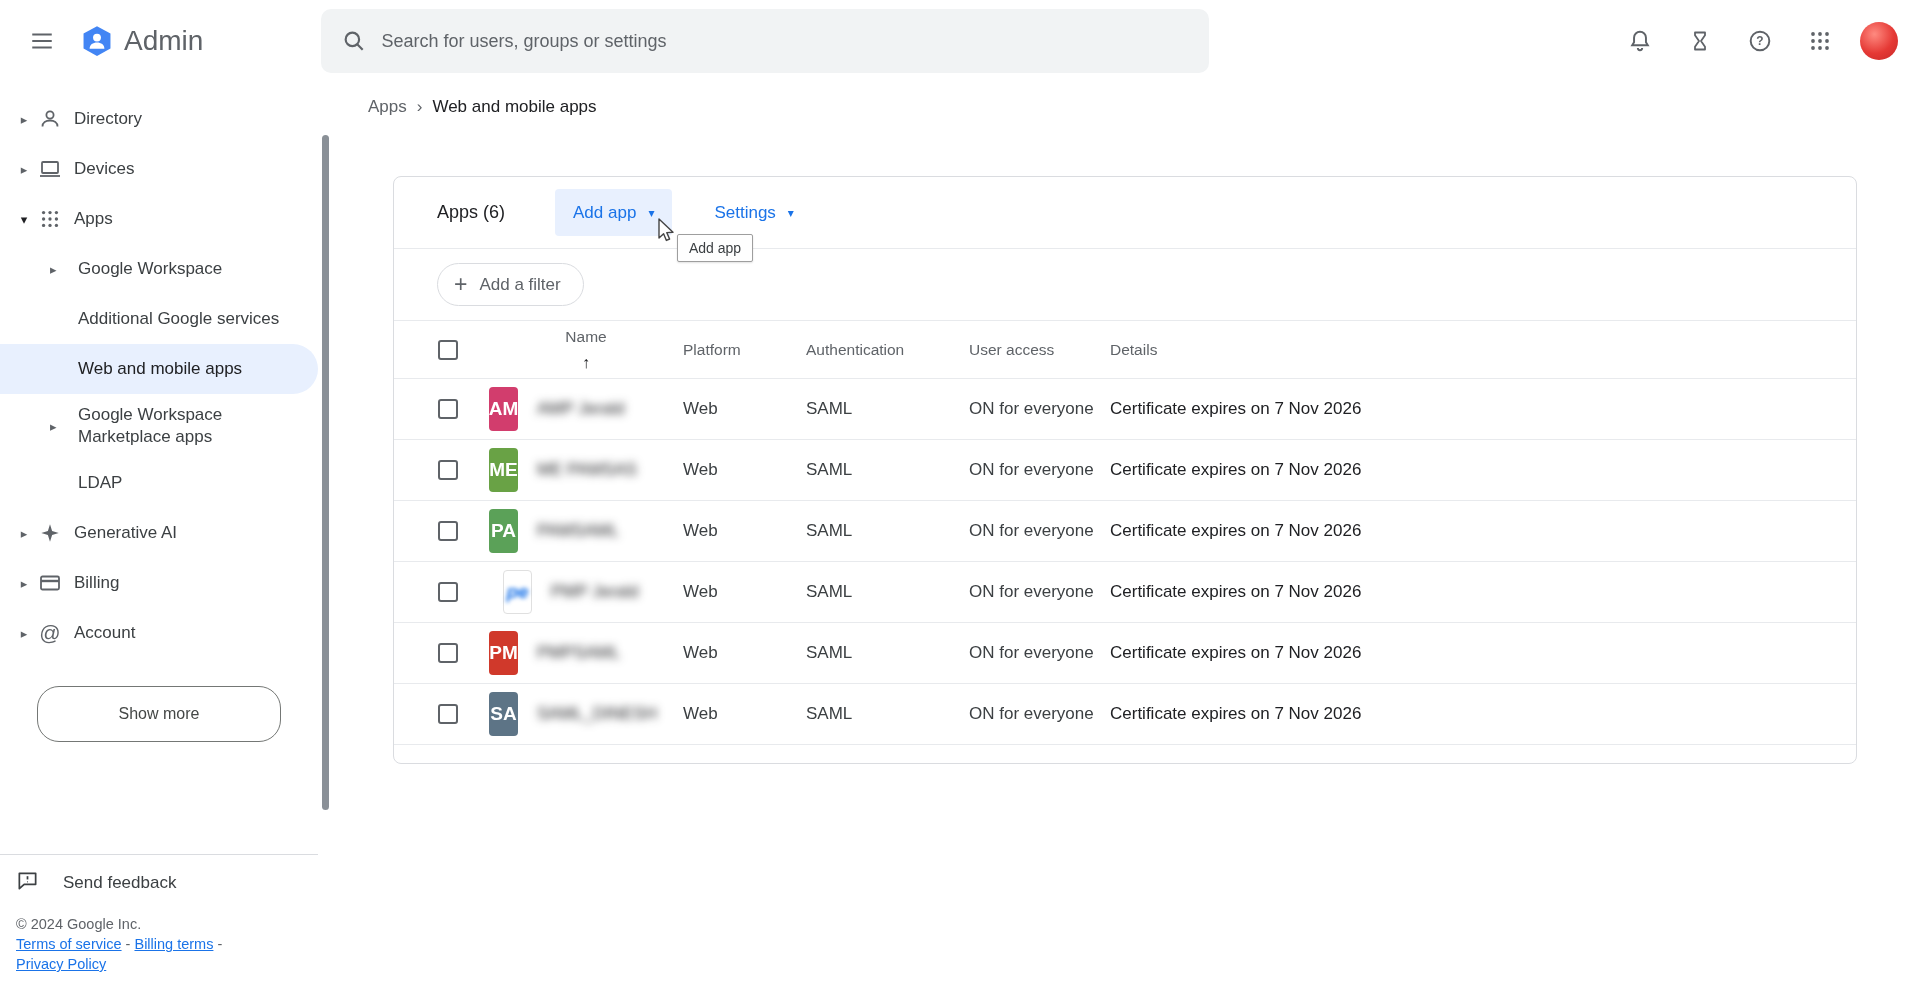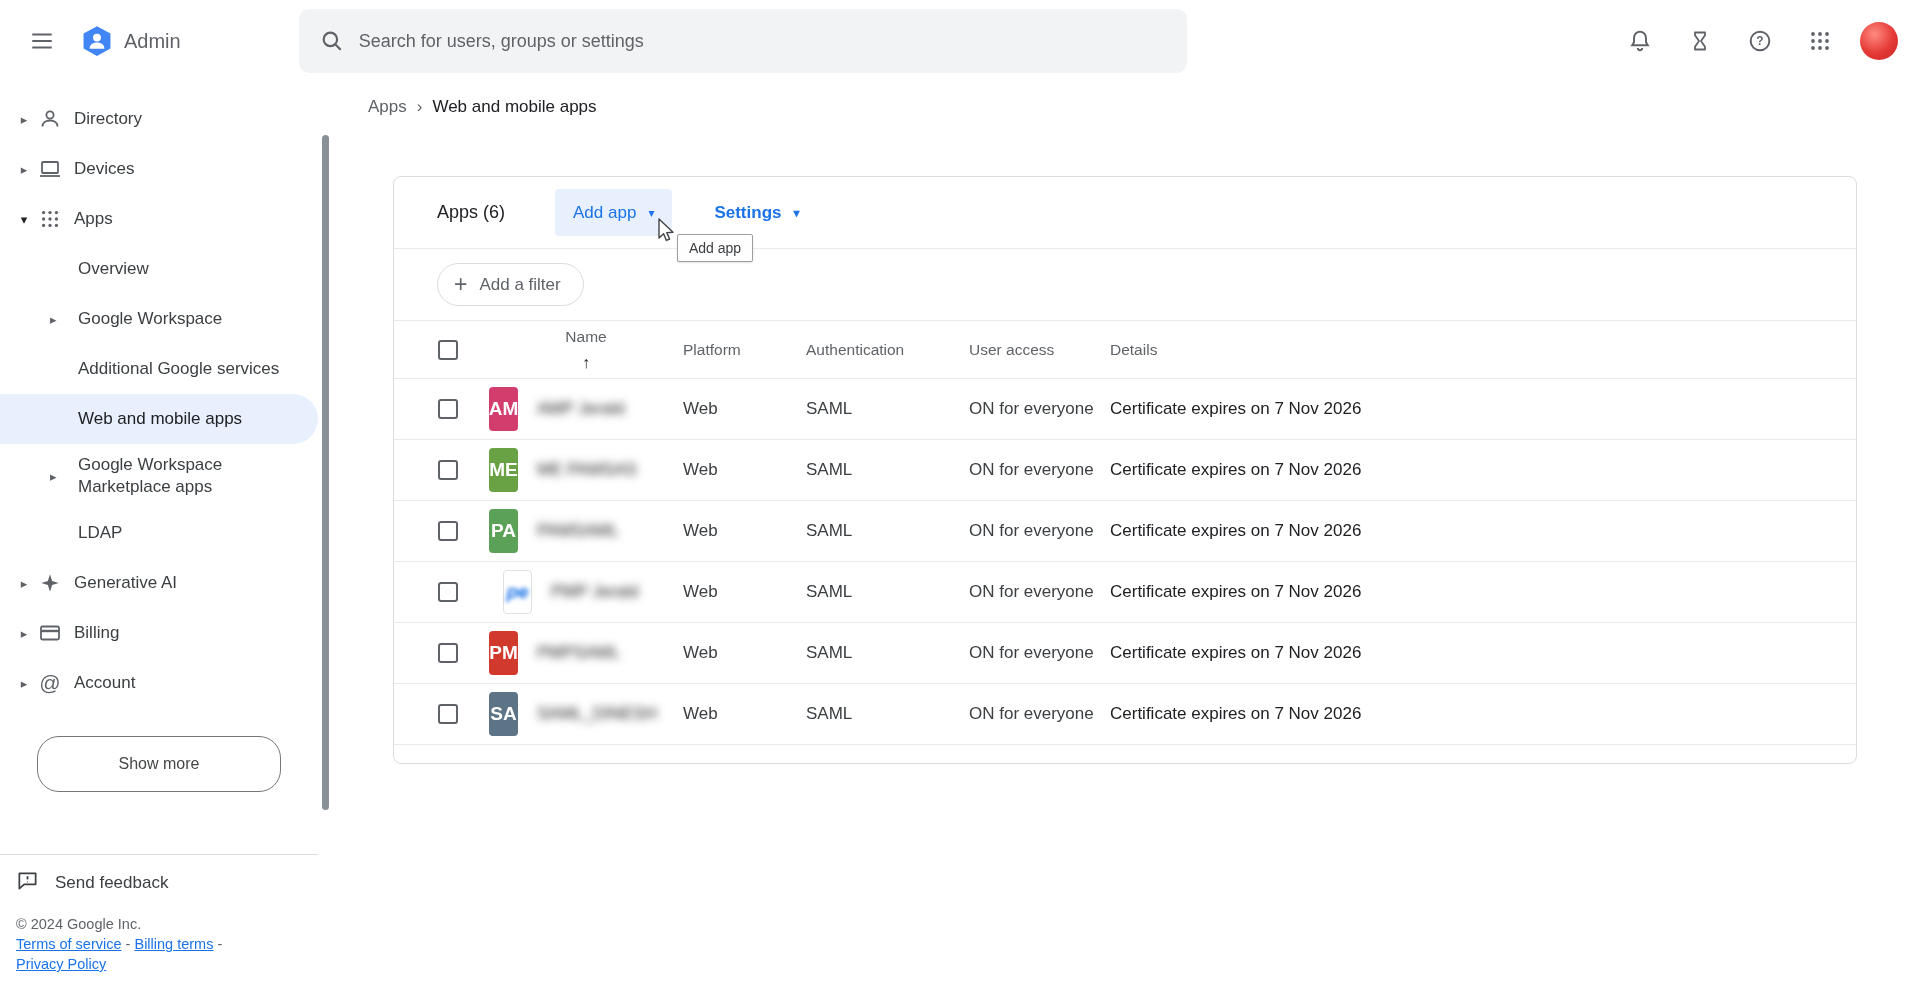--- a/index.html
+++ b/index.html
@@ -4,21 +4,21 @@
 <style>
   * { margin:0; padding:0; box-sizing:border-box; }
   html,body { width:1920px; height:990px; overflow:hidden; background:#fff;
     font-family:"Liberation Sans", sans-serif; color:#202124; position:relative; }
 
   
   .topbar { height:82px; display:flex; align-items:center; padding:0 22px 0 18px; background:#fff; }
   .menu-btn { width:48px; height:48px; display:flex; align-items:center; justify-content:center;
     border-radius:50%; cursor:pointer; }
   .logo { display:flex; align-items:center; gap:10px; margin-left:14px; }
-  .logo-text { font-size:20px; color:#5f6368; }
+  .logo-text { font-size:28px; color:#5f6368; }
   .searchbar { margin-left:118px; width:888px; height:64px; background:#f1f3f4; border-radius:10px;
     display:flex; align-items:center; padding:0 20px; }
   .searchbar input { flex:1; border:none; outline:none; background:transparent; font-size:18px;
     margin-left:14px; color:#202124; font-family:"Liberation Sans", sans-serif; }
   .searchbar input::placeholder { color:#5f6368; }
   .topbar-right { margin-left:auto; display:flex; align-items:center; gap:20px; }
   .icon-btn { width:40px; height:40px; display:flex; align-items:center; justify-content:center;
     border-radius:50%; cursor:pointer; }
   .user-avatar { width:38px; height:38px; border-radius:50%;
     background:radial-gradient(circle at 38% 32%, #ff8a80, #e53935 55%, #c62828 100%); cursor:pointer; }
@@ -40,41 +40,41 @@
   .nav-sub.two-line { height:64px; }
   .nav-sub.two-line .nav-label { max-width:180px; }
   .nav-sub.selected { background:#e8f0fe; border-radius:0 25px 25px 0; }
   .nav-sub.selected .nav-label { color:#202124; font-weight:500; }
 
   .show-more { margin:28px auto 0; width:244px; height:56px; border:1px solid #747775; border-radius:22px;
     display:flex; align-items:center; justify-content:center; font-size:16px; color:#444746; cursor:pointer; background:#fff; }
 
   .sidebar-bottom { margin-top:auto; width:318px; }
   .sb-divider { border-top:1px solid #dadce0; }
-  .feedback { display:flex; align-items:center; gap:16px; padding:14px 0 4px 16px; cursor:pointer; }
+  .feedback { display:flex; align-items:center; gap:24px; padding:14px 0 4px 16px; cursor:pointer; }
   .feedback-label { font-size:17px; color:#3c4043; }
   .sb-footer { padding:14px 0 16px 16px; font-size:14.5px; color:#5f6368; line-height:20px; }
   .sb-footer a { color:#1a73e8; text-decoration:underline; cursor:pointer; }
   .scroll-thumb { position:absolute; right:3px; top:53px; width:7px; height:675px; background:#8a9097; border-radius:4px; }
 
   
   .main { flex:1; position:relative; }
   .breadcrumb { display:flex; align-items:center; gap:10px; padding:12px 0 0 36px; font-size:17px; height:38px; }
   .crumb-link { color:#5f6368; cursor:pointer; }
   .crumb-sep { color:#5f6368; }
   .crumb-current { color:#202124; }
 
   .card { margin:56px 63px 0 61px; border:1px solid #dadce0; border-radius:8px; background:#fff; }
   .toolbar { height:72px; display:flex; align-items:center; padding-left:43px; border-bottom:1px solid #e8eaed; }
   .card-title { font-size:18px; color:#202124; }
   .btn-addapp { margin-left:50px; height:47px; display:flex; align-items:center; gap:12px; padding:0 18px;
     background:#e8f0fe; border:none; border-radius:4px; color:#1a73e8; font-size:17px; font-weight:500;
     cursor:pointer; font-family:"Liberation Sans", sans-serif; }
   .btn-settings { margin-left:28px; height:47px; display:flex; align-items:center; gap:12px; padding:0 14px;
-    background:transparent; border:none; color:#1a73e8; font-size:17px; font-weight:700; cursor:pointer;
+    background:transparent; border:none; color:#1a73e8; font-size:17px; font-weight:400; cursor:pointer;
     font-family:"Liberation Sans", sans-serif; }
   .caret { font-size:12px; }
 
   .filter-row { height:71px; display:flex; align-items:center; padding-left:43px; }
   .filter-chip { height:43px; border:1px solid #dadce0; border-radius:22px; background:#fff;
     display:flex; align-items:center; gap:12px; padding:0 22px 0 16px; color:#5f6368; font-size:17px;
     cursor:pointer; font-family:"Liberation Sans", sans-serif; }
   .plus { font-size:23px; color:#5f6368; line-height:1; }
 
   .grid-row { display:grid; grid-template-columns:95px 194px 123px 163px 141px 1fr; align-items:center; }
@@ -196,24 +196,20 @@
               <circle cx="12" cy="12" r="1.8"></circle>
               <circle cx="19" cy="12" r="1.8"></circle>
             <circle cx="5" cy="19" r="1.8"></circle>
               <circle cx="12" cy="19" r="1.8"></circle>
               <circle cx="19" cy="19" r="1.8"></circle>
           </svg>
         </span>
         <span class="nav-label">Apps</span>
       </div>
 
-      <div class="nav-sub">
-        <span class="sub-arrow"></span>
-        <span class="nav-label">Overview</span>
-      </div>
 
       <div class="nav-sub">
         <span class="sub-arrow">▸</span>
         <span class="nav-label">Google Workspace</span>
       </div>
 
       <div class="nav-sub">
         <span class="sub-arrow"></span>
         <span class="nav-label">Additional Google services</span>
       </div>

